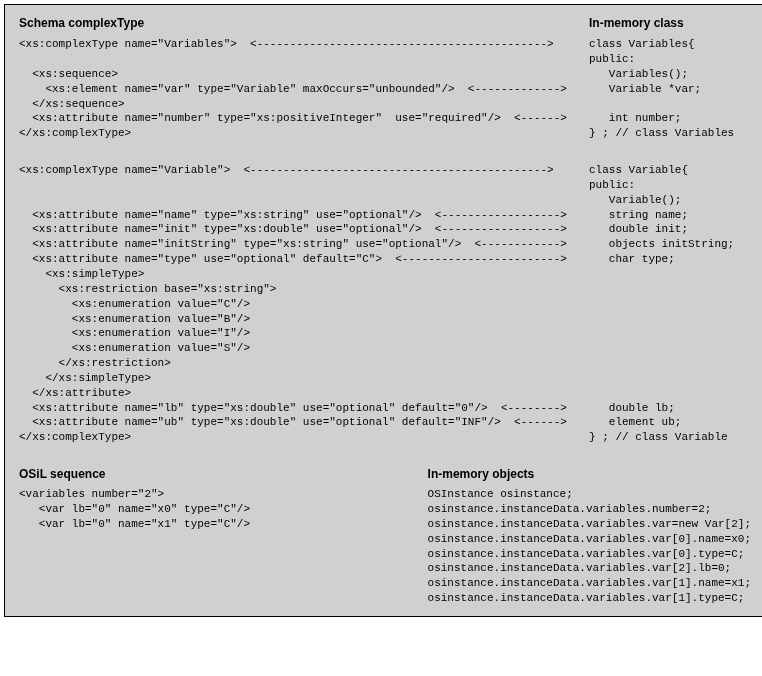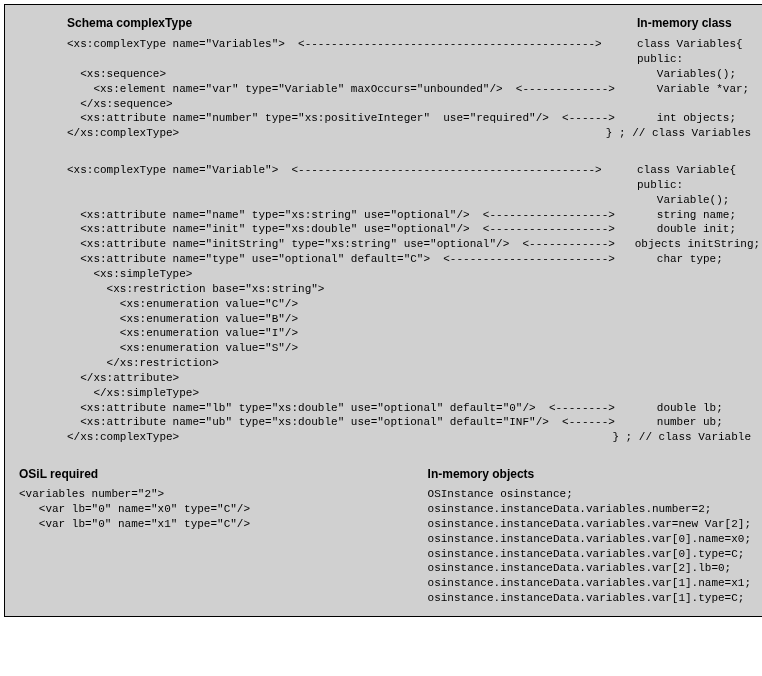--- a/index.html
+++ b/index.html
@@ -22,21 +22,20 @@
     margin-bottom: 6px;
   }
   .row {
     white-space: pre;
     line-height: 1.35;
     display: flex;
   }
   .left-col {
     width: 570px;
     white-space: pre;
-    margin-left: 48px;
   }
   .right-col {
     flex: 1;
     white-space: pre;
   }
   .section {
     margin-bottom: 22px;
   }
   .bottom-section {
     display: flex;
@@ -57,49 +56,49 @@
     <div class="left-col heading">Schema complexType</div>
     <div class="right-col heading">In-memory class</div>
   </div>
 
   <div class="section">
     <div class="row"><div class="left-col">&lt;xs:complexType name="Variables"&gt;  &lt;--------------------------------------------&gt;</div><div class="right-col">class Variables{</div></div>
     <div class="row"><div class="left-col"></div><div class="right-col">public:</div></div>
     <div class="row"><div class="left-col">  &lt;xs:sequence&gt;</div><div class="right-col">   Variables();</div></div>
     <div class="row"><div class="left-col">    &lt;xs:element name="var" type="Variable" maxOccurs="unbounded"/&gt;  &lt;-------------&gt;</div><div class="right-col">   Variable *var;</div></div>
     <div class="row"><div class="left-col">  &lt;/xs:sequence&gt;</div><div class="right-col"></div></div>
-    <div class="row"><div class="left-col">  &lt;xs:attribute name="number" type="xs:positiveInteger"  use="required"/&gt;  &lt;------&gt;</div><div class="right-col">   int objects;</div></div>
+    <div class="row"><div class="left-col">  &lt;xs:attribute name="number" type="xs:positiveInteger"  use="required"/&gt;  &lt;------&gt;</div><div class="right-col">   int number;</div></div>
     <div class="row"><div class="left-col">&lt;/xs:complexType&gt;</div><div class="right-col">} ; // class Variables</div></div>
   </div>
 
   <div class="section">
     <div class="row"><div class="left-col">&lt;xs:complexType name="Variable"&gt;  &lt;---------------------------------------------&gt;</div><div class="right-col">class Variable{</div></div>
     <div class="row"><div class="left-col"></div><div class="right-col">public:</div></div>
     <div class="row"><div class="left-col"></div><div class="right-col">   Variable();</div></div>
     <div class="row"><div class="left-col">  &lt;xs:attribute name="name" type="xs:string" use="optional"/&gt;  &lt;------------------&gt;</div><div class="right-col">   string name;</div></div>
     <div class="row"><div class="left-col">  &lt;xs:attribute name="init" type="xs:double" use="optional"/&gt;  &lt;------------------&gt;</div><div class="right-col">   double init;</div></div>
     <div class="row"><div class="left-col">  &lt;xs:attribute name="initString" type="xs:string" use="optional"/&gt;  &lt;------------&gt;</div><div class="right-col">   objects initString;</div></div>
     <div class="row"><div class="left-col">  &lt;xs:attribute name="type" use="optional" default="C"&gt;  &lt;------------------------&gt;</div><div class="right-col">   char type;</div></div>
     <div class="row"><div class="left-col">    &lt;xs:simpleType&gt;</div><div class="right-col"></div></div>
     <div class="row"><div class="left-col">      &lt;xs:restriction base="xs:string"&gt;</div><div class="right-col"></div></div>
     <div class="row"><div class="left-col">        &lt;xs:enumeration value="C"/&gt;</div><div class="right-col"></div></div>
     <div class="row"><div class="left-col">        &lt;xs:enumeration value="B"/&gt;</div><div class="right-col"></div></div>
     <div class="row"><div class="left-col">        &lt;xs:enumeration value="I"/&gt;</div><div class="right-col"></div></div>
     <div class="row"><div class="left-col">        &lt;xs:enumeration value="S"/&gt;</div><div class="right-col"></div></div>
     <div class="row"><div class="left-col">      &lt;/xs:restriction&gt;</div><div class="right-col"></div></div>
+    <div class="row"><div class="left-col">    &lt;/xs:simpleType&gt;</div><div class="right-col"></div></div>
     <div class="row"><div class="left-col">  &lt;/xs:attribute&gt;</div><div class="right-col"></div></div>
-    <div class="row"><div class="left-col">    &lt;/xs:simpleType&gt;</div><div class="right-col"></div></div>
     <div class="row"><div class="left-col">  &lt;xs:attribute name="lb" type="xs:double" use="optional" default="0"/&gt;  &lt;--------&gt;</div><div class="right-col">   double lb;</div></div>
-    <div class="row"><div class="left-col">  &lt;xs:attribute name="ub" type="xs:double" use="optional" default="INF"/&gt;  &lt;------&gt;</div><div class="right-col">   number ub;</div></div>
+    <div class="row"><div class="left-col">  &lt;xs:attribute name="ub" type="xs:double" use="optional" default="INF"/&gt;  &lt;------&gt;</div><div class="right-col">   element ub;</div></div>
     <div class="row"><div class="left-col">&lt;/xs:complexType&gt;</div><div class="right-col">} ; // class Variable</div></div>
   </div>
 
   <div class="bottom-section">
     <div class="bottom-left">
-      <div class="heading">OSiL required</div>
+      <div class="heading">OSiL sequence</div>
       <div class="row">&lt;variables number="2"&gt;</div>
       <div class="row">   &lt;var lb="0" name="x0" type="C"/&gt;</div>
       <div class="row">   &lt;var lb="0" name="x1" type="C"/&gt;</div>
     </div>
     <div class="bottom-right">
       <div class="heading">In-memory objects</div>
       <div class="row">OSInstance osinstance;</div>
       <div class="row">osinstance.instanceData.variables.number=2;</div>
       <div class="row">osinstance.instanceData.variables.var=new Var[2];</div>
       <div class="row">osinstance.instanceData.variables.var[0].name=x0;</div>

